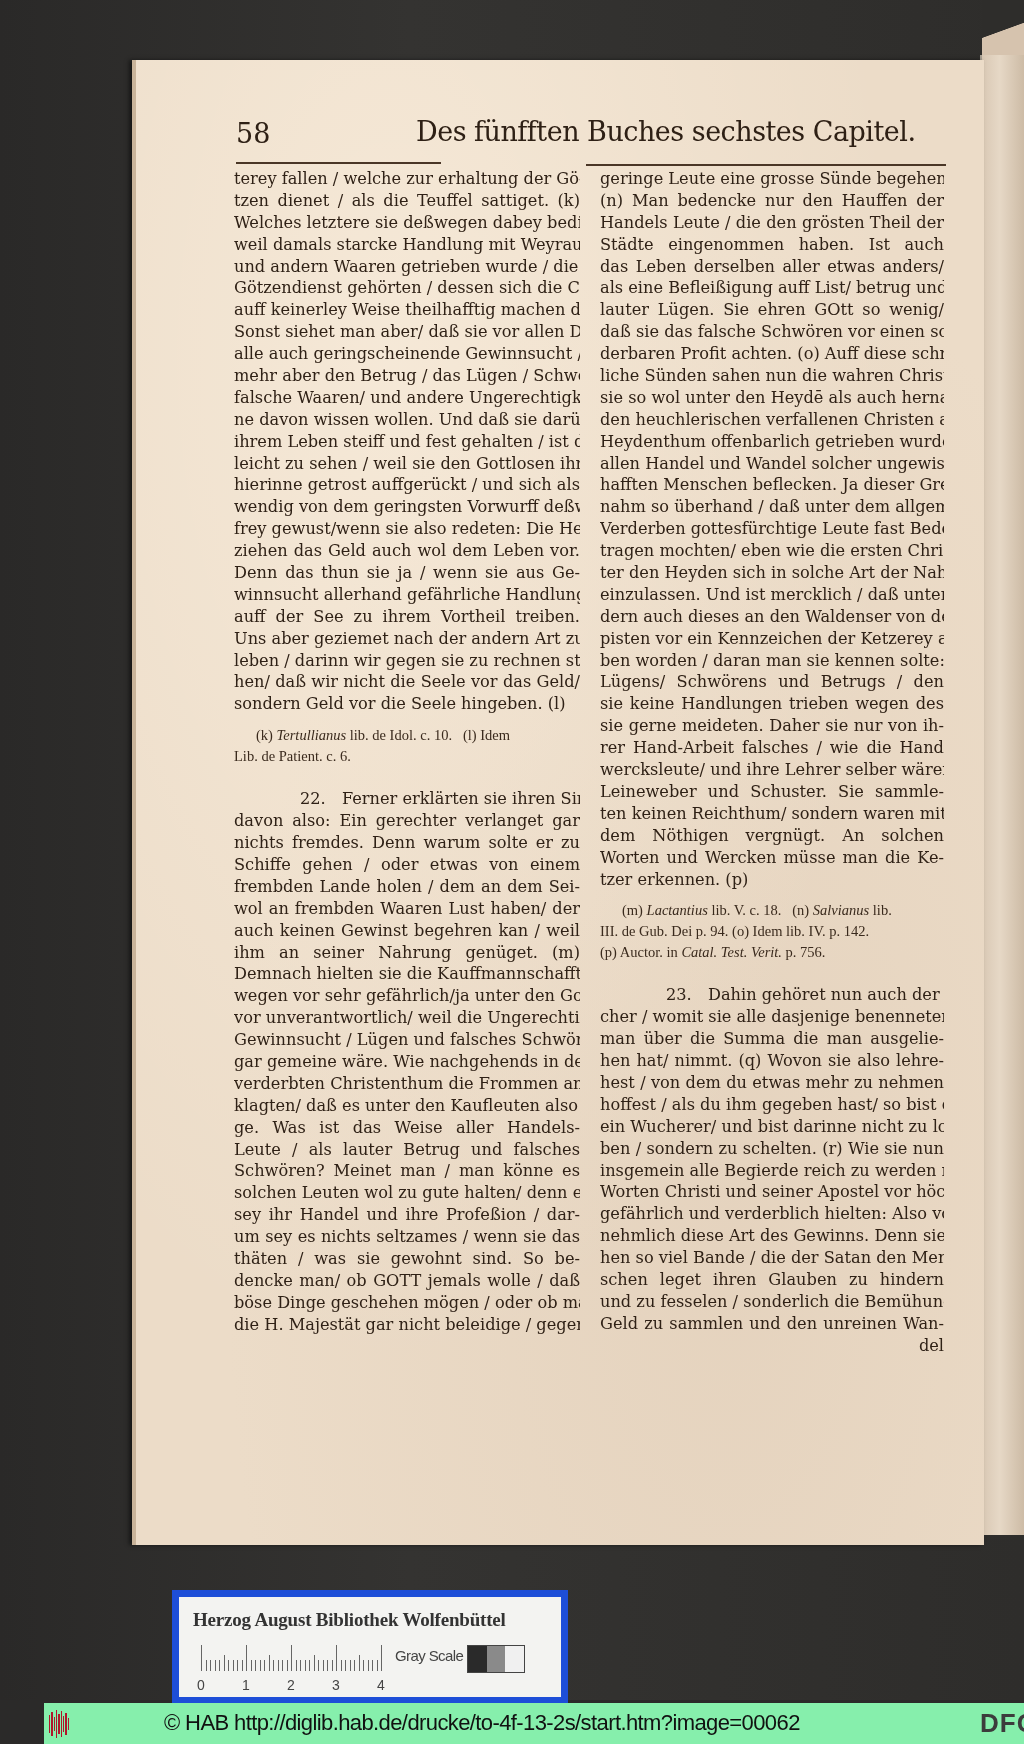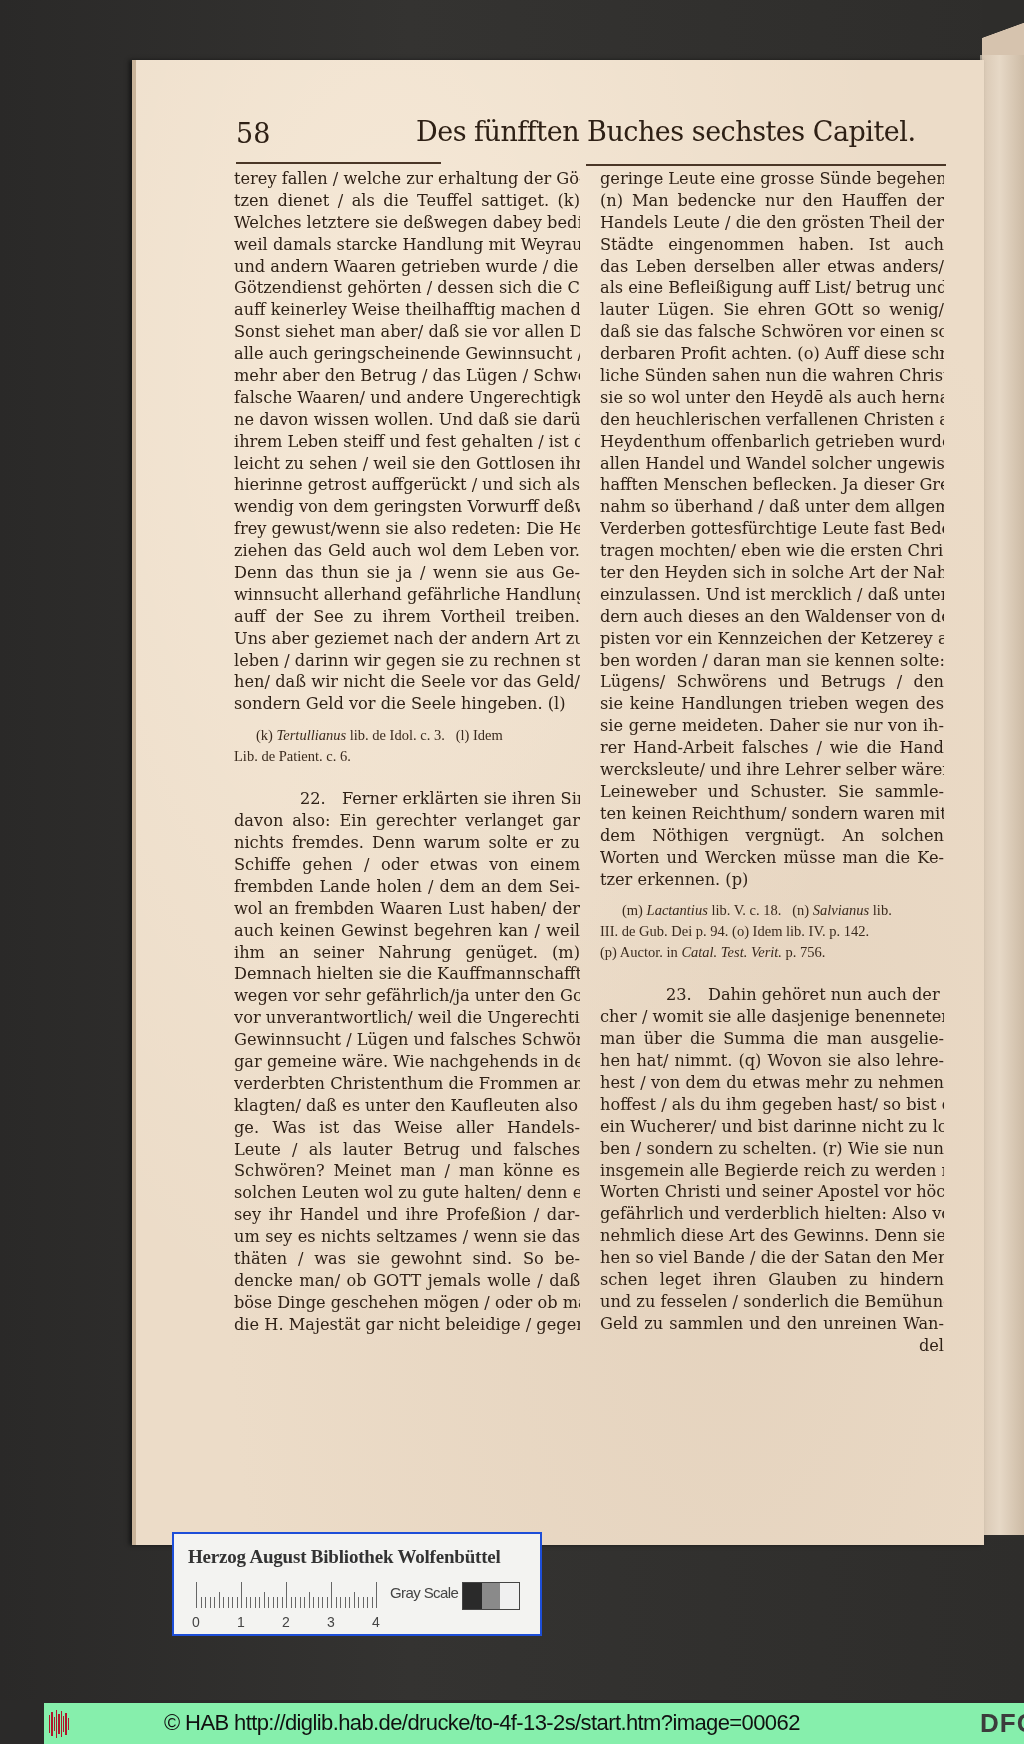--- a/index.html
+++ b/index.html
@@ -60,22 +60,22 @@
   .gap { height: 21px; }
   .gap-sm { height: 10px; }
   .note {
     font-family: "Liberation Serif", serif; font-size: 14.5px;
     height: 21px; line-height: 21px; white-space: nowrap; color: #3a2a1d;
     padding-left: 22px;
   }
   .note.cont { padding-left: 0; }
   .note i { font-style: italic; }
   .label {
-    position: absolute; left: 172px; top: 1532px; width: 366px; height: 100px;
-    background: #f3f3f1; border: 2px solid #1d4ed8;
+    position: absolute; left: 172px; top: 1590px; width: 366px; height: 100px;
+    background: #f3f3f1; border: 7px solid #1d4ed8; padding-left: 16px;
   }
   .label-title {
     position: absolute; left: 14px; top: 12px;
     font-family: "Liberation Serif", serif; font-weight: bold; font-size: 19px; color: #333;
     letter-spacing: -0.2px;
   }
   .ruler {
     position: absolute; left: 22px; top: 48px; width: 180px; height: 26px;
   }
   .tick { position: absolute; bottom: 0; width: 1px; background: #666; }
@@ -155,21 +155,21 @@
       <div class="line">auff der See zu ihrem Vortheil treiben.</div>
       <div class="line">Uns aber geziemet nach der andern Art zu</div>
       <div class="line">leben / darinn wir gegen sie zu rechnen ste-</div>
       <div class="line">hen/ daß wir nicht die Seele vor das Geld/</div>
       <div class="line last">sondern Geld vor die Seele hingeben. (l)</div>
     </div>
   <div class="gap-sm"></div>
   <div class="note">
     <span>(k)</span>
     <i>Tertullianus</i>
-    <span>lib. de Idol. c. 3.</span>&nbsp;&nbsp;
+    <span>lib. de Idol. c. 10.</span>&nbsp;&nbsp;
     <span>(l)</span>
     <span>Idem</span>
   </div>
   <div class="note cont">Lib. de Patient. c. 6.</div>
   <div class="gap"></div>
   <div id="left-section">
       <div class="line indent"><span>22. </span>Ferner erklärten sie ihren Sinn/</div>
       <div class="line">davon also: Ein gerechter verlanget gar</div>
       <div class="line">nichts fremdes. Denn warum solte er zu</div>
       <div class="line">Schiffe gehen / oder etwas von einem</div>

